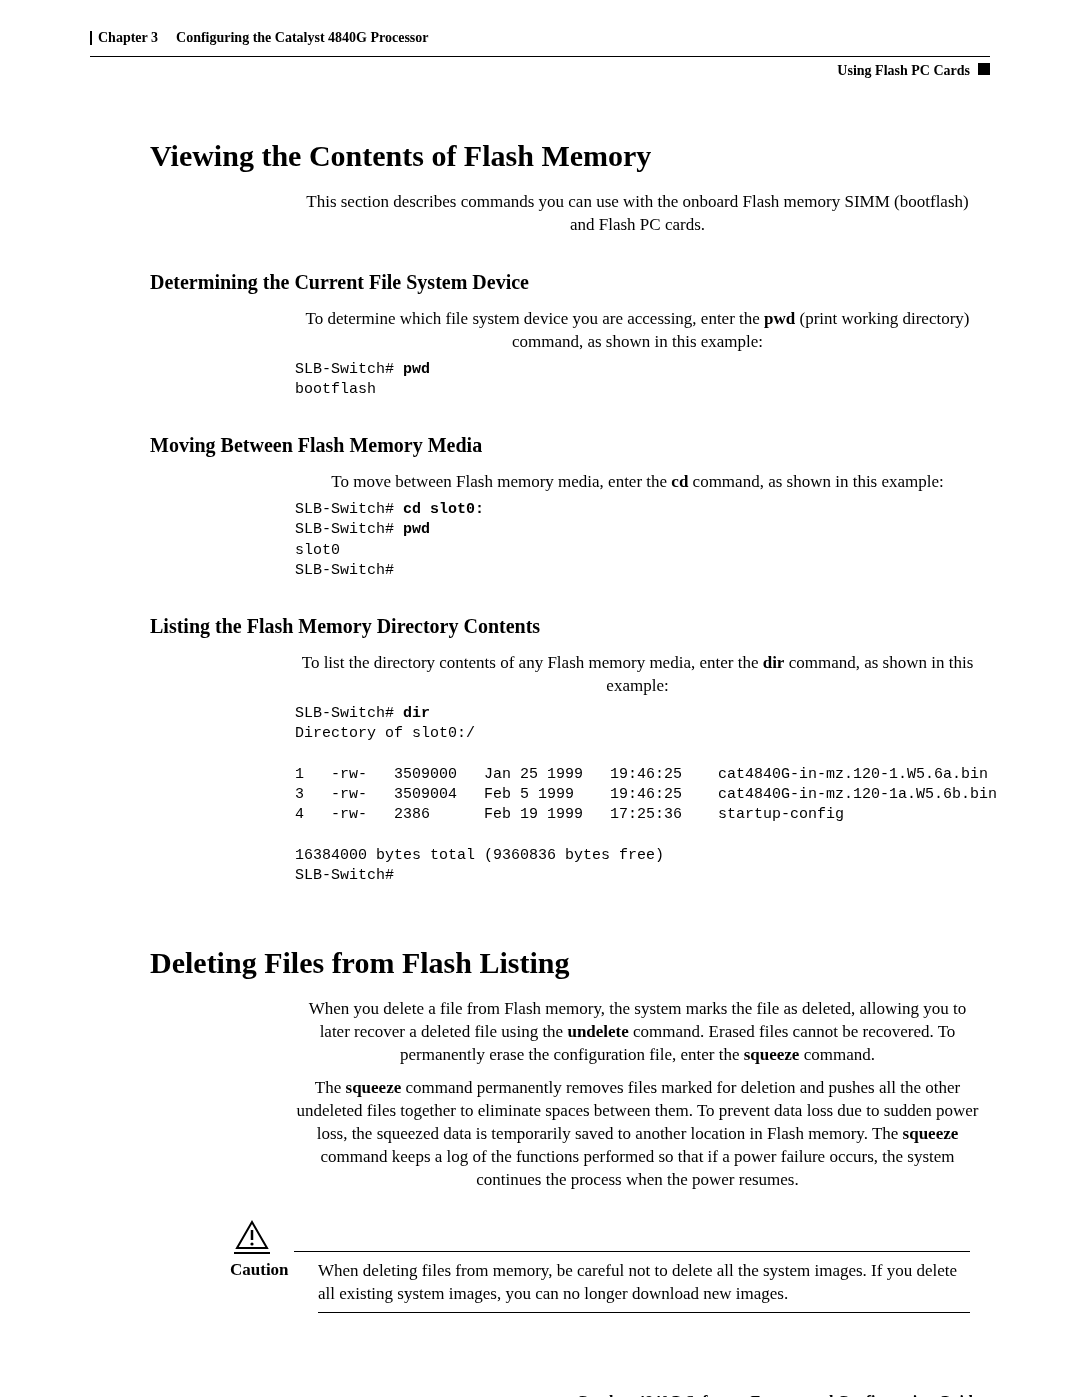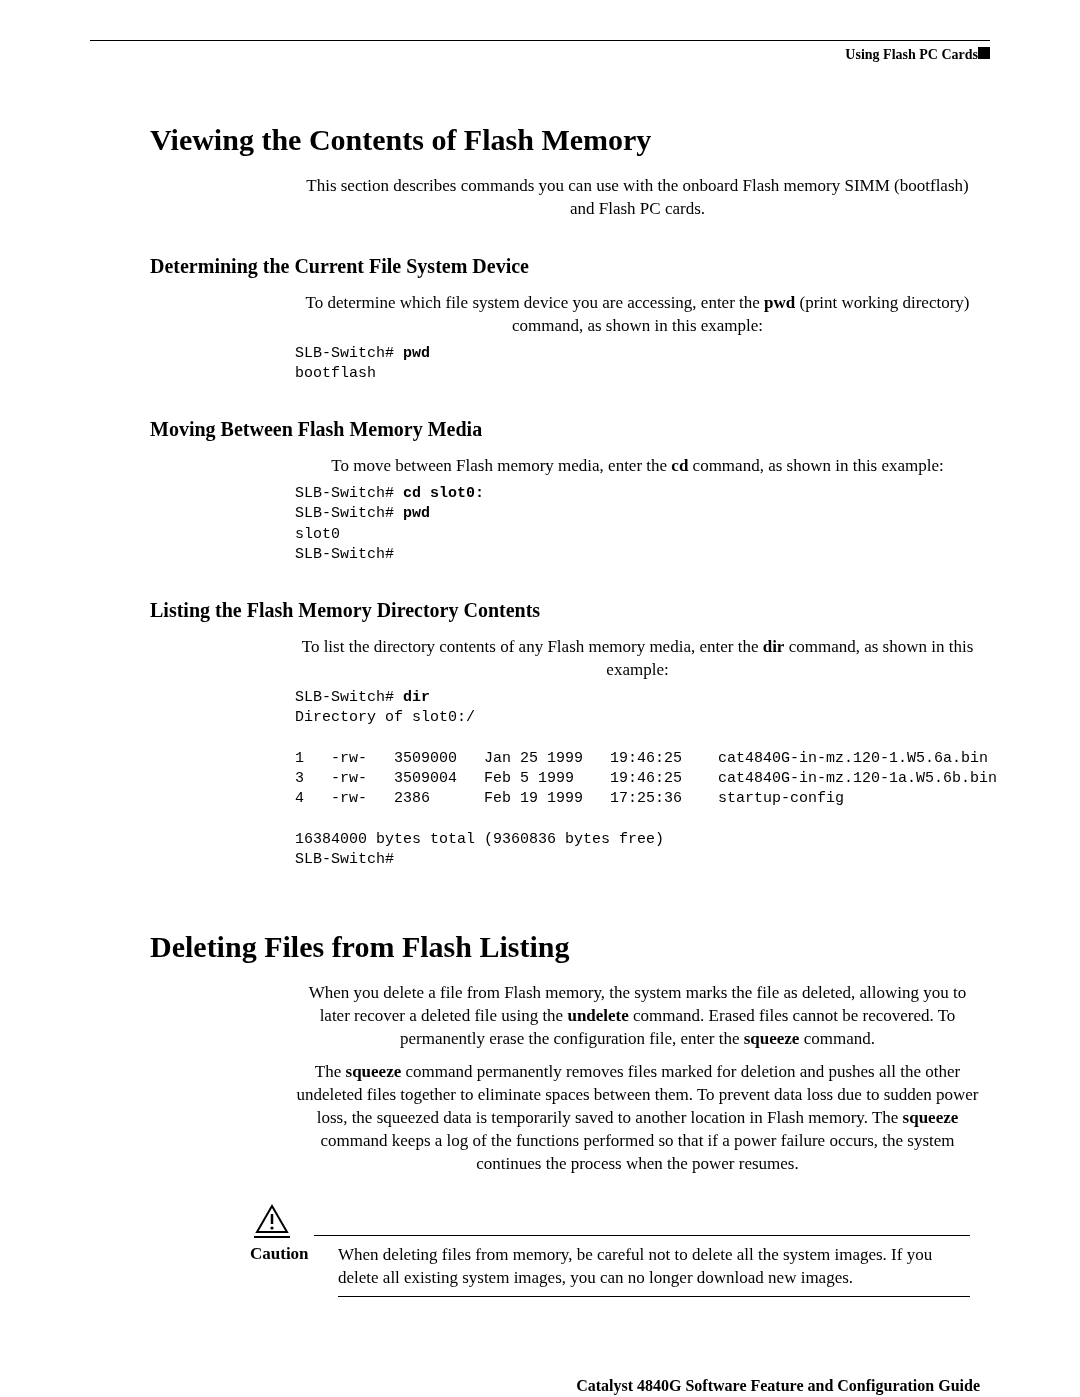--- a/index.html
+++ b/index.html
@@ -34,20 +34,21 @@
   .header-left .tick {
     width: 2px;
     height: 14px;
     background: #000;
     display: inline-block;
   }
   .header-chapter { font-weight: bold; margin-right: 12px;}
   .header-title { font-weight: bold; }
   .header-right {
     display: flex;
+    gap: 8px;
     font-weight: bold;
   }
   .sq {
     width: 12px; height: 12px; background: #000; display: inline-block;
   }
   .content {
     margin-left: 60px;
     margin-right: 10px;
   }
   h1.section {
@@ -72,21 +73,21 @@
     font-size: 15px;
     line-height: 1.35;
     margin: 6px 0 6px 145px;
     white-space: pre;
   }
   pre.cli .b { font-weight: bold; }
   b.inline { font-weight: bold; }
 
   .caution-block {
     margin-top: 28px;
-    margin-left: 100px;
+    margin-left: 80px;
     margin-right: 10px;
   }
   .caution-top {
     display: flex;
     align-items: flex-end;
     gap: 20px;
   }
   .caution-icon {
     width: 44px;
     text-align: center;
@@ -128,20 +129,27 @@
     text-align: right;
     margin-right: 10px;
     margin-bottom: 2px;
   }
 </style>
 </head>
 <body>
 
 <div class="page">
 
+  <div class="header-row">
+    <div class="header-left">
+      <span class="tick"></span>
+      <span class="header-chapter">Chapter 3</span>
+      <span class="header-title">Configuring the Catalyst 4840G Processor</span>
+    </div>
+  </div>
   <div class="header-line"></div>
   <div class="header-row">
     <span></span>
     <div class="header-right">
       <span>Using Flash PC Cards</span>
       <span class="sq"></span>
     </div>
   </div>
 
   <div class="content">

